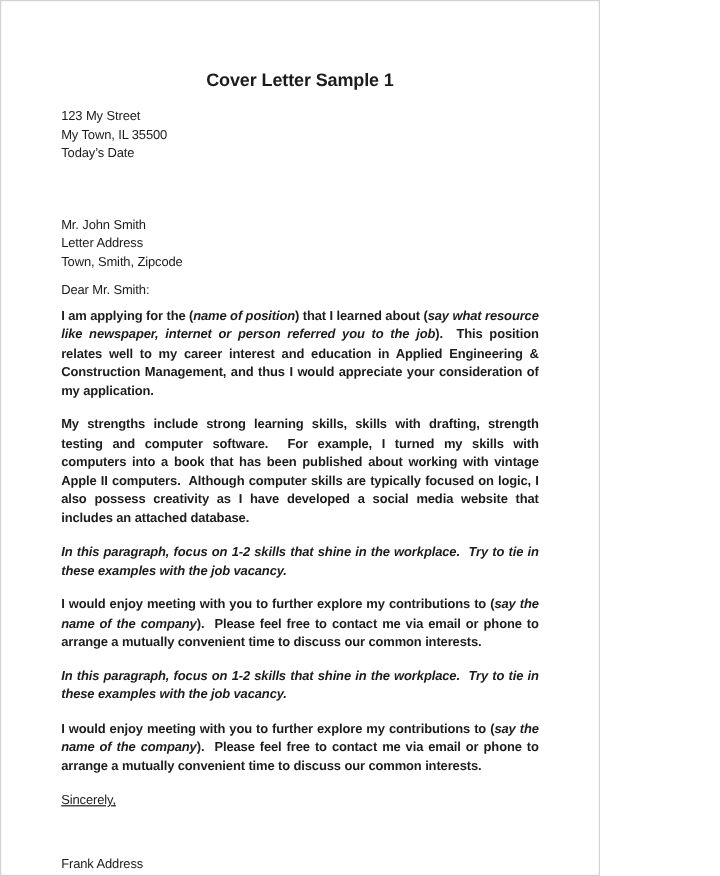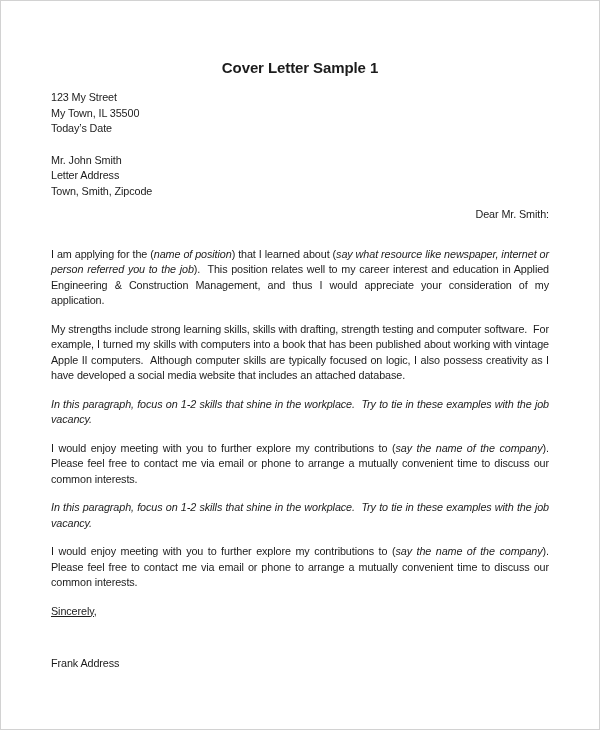--- a/index.html
+++ b/index.html
@@ -3,46 +3,47 @@
 <meta charset="utf-8">
 <style>
   :root{
     --text-color:#1c1c1c;
     --page-background:#ffffff;
     --page-border:#d2d2d2;
   }
   html,body{margin:0;padding:0;background:#fff;}
   .page{
     position:relative;
-    width:600px;height:730px;
+    width:500px;height:730px;
     box-sizing:border-box;
     background:var(--page-background,#fff);
     border:1px solid var(--page-border,#d2d2d2);
     padding:58px 50px 0 50px;
     overflow:hidden;
     font-family:"Liberation Sans","DejaVu Sans",sans-serif;
     color:var(--text-color,#1c1c1c);
     font-size:10.8px;
     letter-spacing:-0.1px;
   }
   .title{
     margin:0 0 13px 0;
     text-align:center;
     font-size:15px;
     line-height:18px;
     font-weight:bold;
   }
   .address-block{line-height:15.5px;}
-  .recipient{margin-top:16px;}
-  .salutation{margin-top:8px;margin-bottom:24px;line-height:15.5px;text-align:right;}
+  .recipient{margin-top:44px;}
+  .salutation{margin-top:8px;margin-bottom:6px;line-height:15.5px;}
   .body-paragraph{
     margin:0 0 13px 0;
     line-height:15.5px;
     text-align:justify;
     white-space:pre-wrap;
+    font-weight:bold;
   }
   .italic{font-style:italic;}
   .closing{line-height:15.5px;margin:0;text-decoration:underline;}
   .signature{line-height:15.5px;margin-top:37px;}
 </style>
 </head>
 <body>
 
 <div class="page">
 

